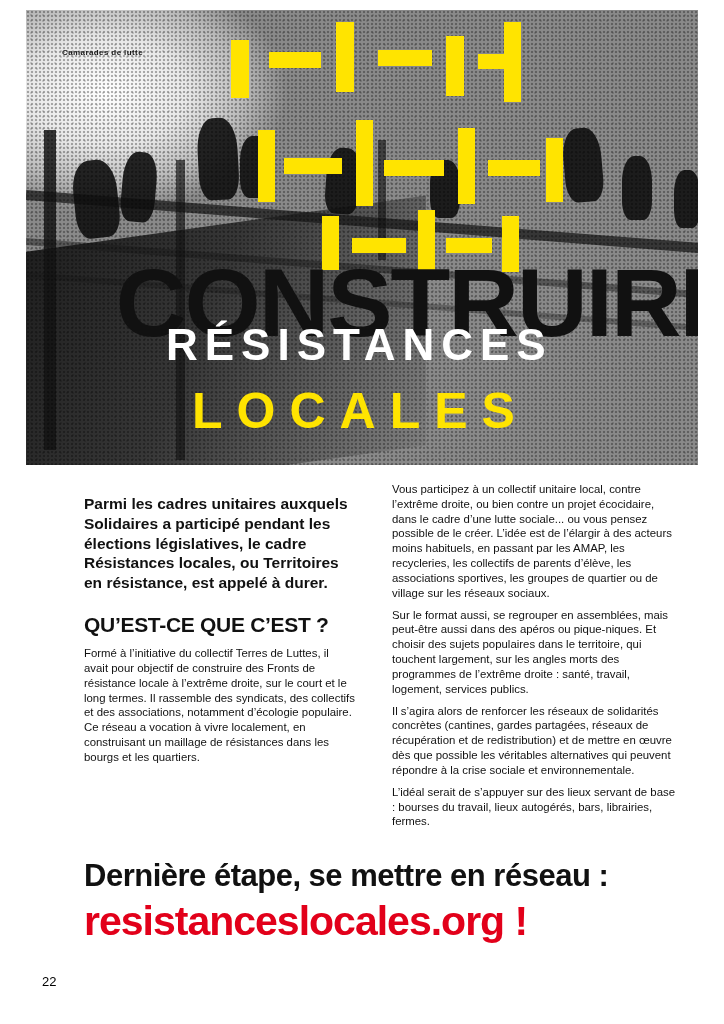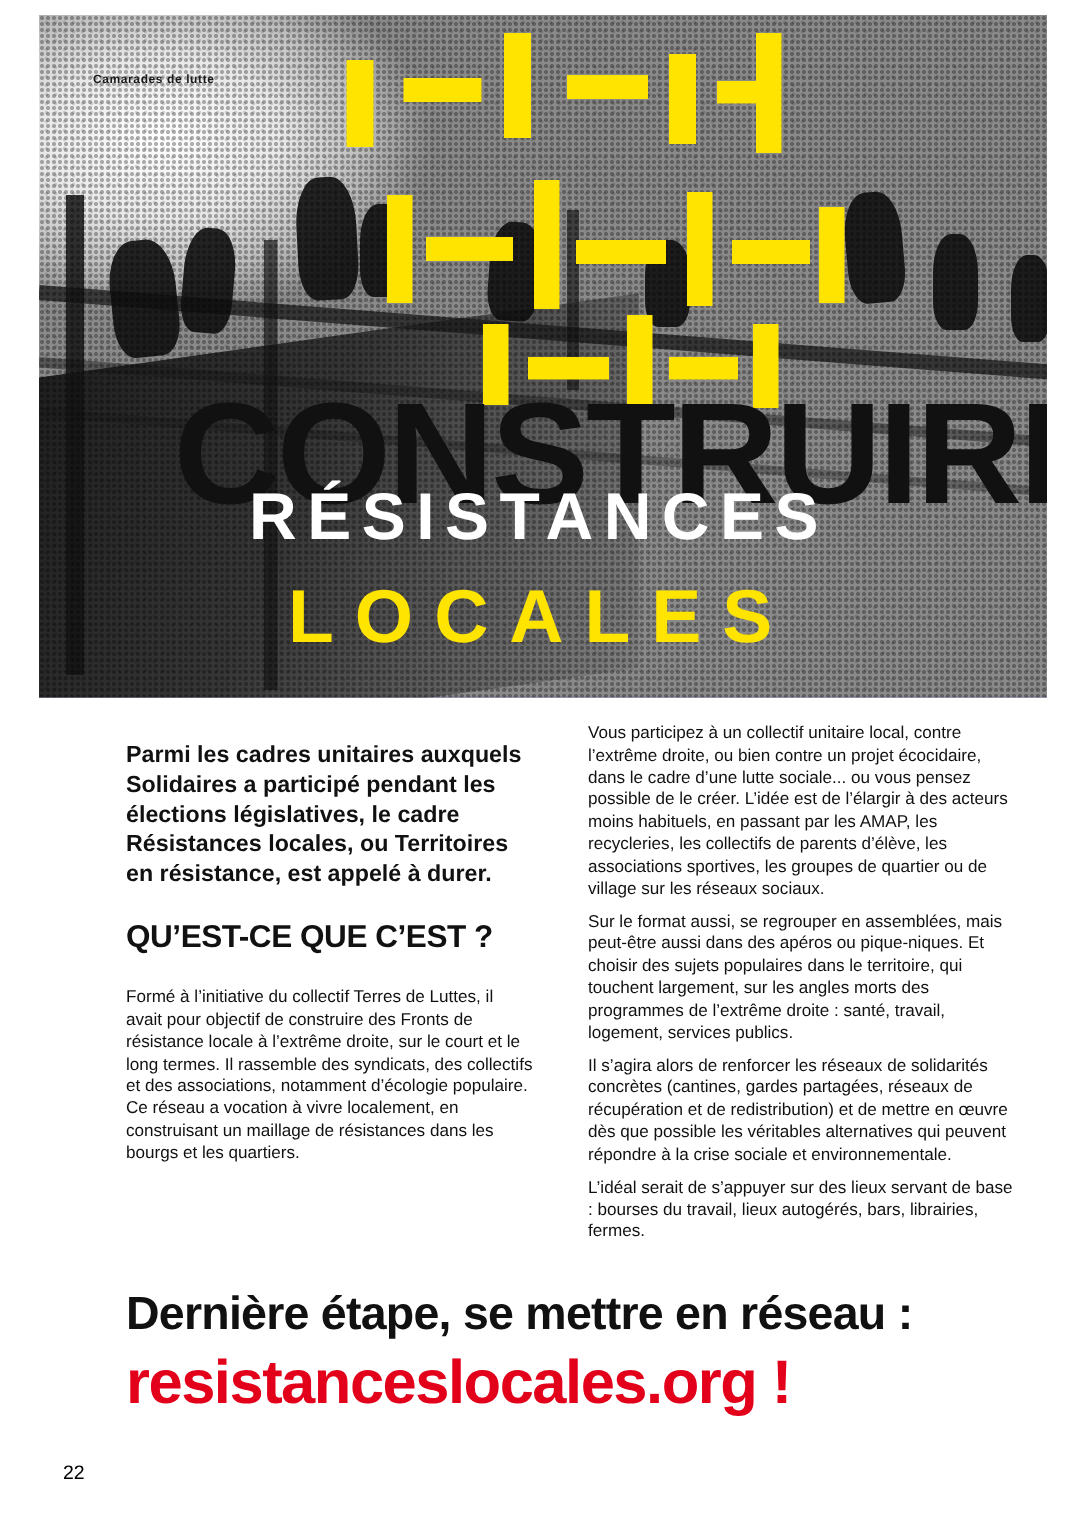--- a/index.html
+++ b/index.html
@@ -17,21 +17,21 @@
   }
 
   
   .hero {
     position: absolute;
     left: 26px;
     top: 10px;
     width: 672px;
     height: 455px;
     overflow: hidden;
-    background: #8b5cf6;
+    background: #4d7c0f;
   }
   
   .hero-photo {
     position: absolute;
     inset: 0;
     background:
       radial-gradient(ellipse 180px 120px at 12% 18%, #ffffff 0%, #e8e8e8 45%, #bdbdbd 75%, #8a8a8a 100%),
       radial-gradient(ellipse 260px 160px at 78% 12%, #f2f2f2 0%, #cfcfcf 55%, #9a9a9a 100%),
       linear-gradient(180deg, #e6e6e6 0%, #cfcfcf 28%, #9e9e9e 52%, #6f6f6f 72%, #4a4a4a 100%);
   }
@@ -170,21 +170,21 @@
     font-size: 15.5px;
     line-height: 1.28;
     color: #111;
     margin: 12px 0 20px 0;
   }
   .head-q {
     font-weight: bold;
     font-size: 21px;
     letter-spacing: -0.3px;
     color: #111;
-    margin: 0 0 21px 0;
+    margin: 0 0 9px 0;
   }
   .head-c {
     font-weight: bold;
     font-size: 25px;
     letter-spacing: -0.3px;
     color: #111;
     margin: 0 0 10px 0;
   }
   .body-p {
     font-size: 11.4px;

